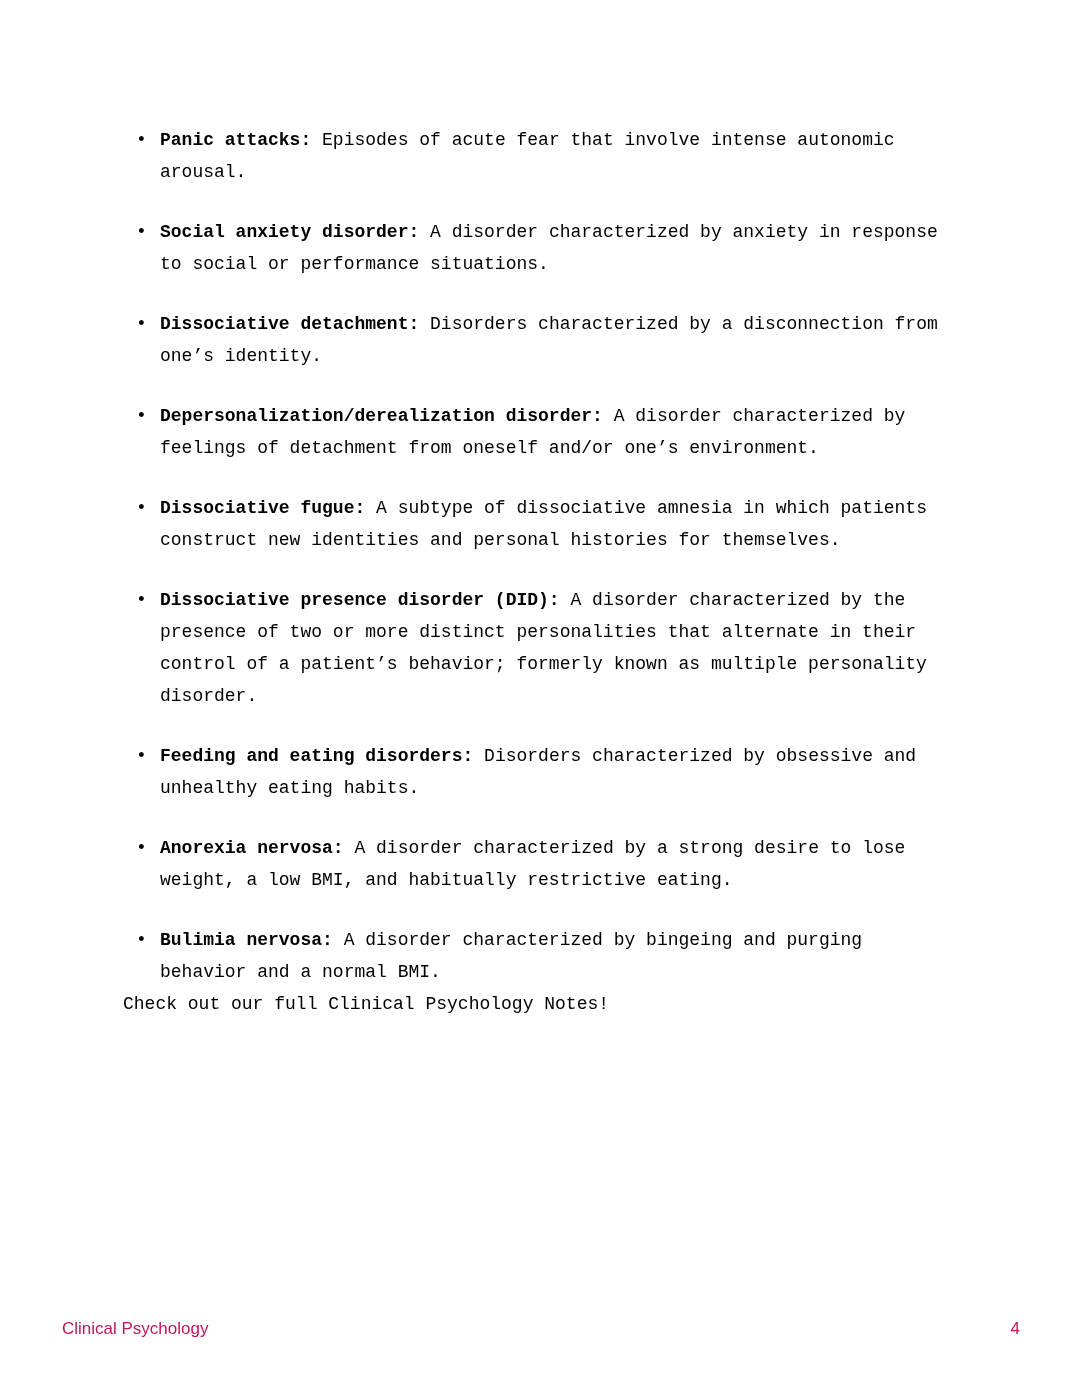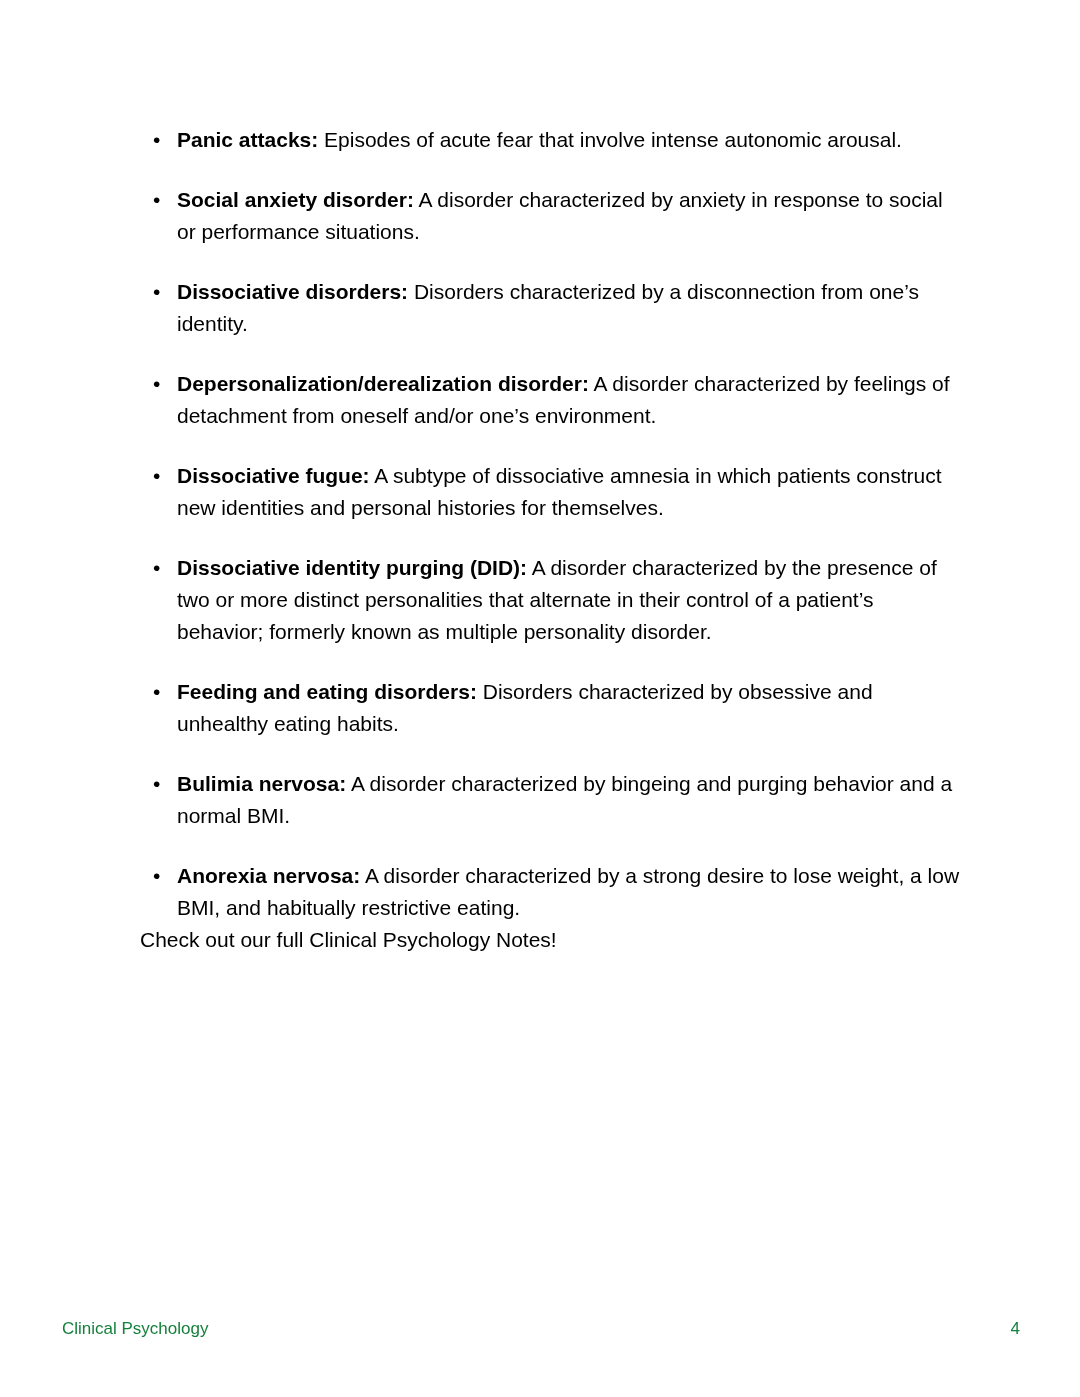--- a/index.html
+++ b/index.html
@@ -12,25 +12,26 @@
       color: #000000;
       overflow: hidden;
     }
     .page {
       position: absolute;
       inset: 0;
       background: #ffffff;
     }
     .content {
       position: absolute;
-      left: 140px;
+      left: 123px;
       top: 124px;
       width: 824px;
-      font-size: 21px;
+      font-size: 18px;
       line-height: 32px;
+      font-family: Liberation Mono, monospace;
     }
     ul.term-list {
       list-style: none;
     }
     li.term-item {
       position: relative;
       padding-left: 37px;
       margin-top: 28px;
     }
     li.term-item:first-child { margin-top: 0; }
@@ -46,73 +47,73 @@
     .footer {
       position: absolute;
       left: 62px;
       right: 60px;
       top: 1318px;
       display: flex;
       justify-content: space-between;
       align-items: baseline;
       font-size: 17px;
       line-height: 22px;
-      color: #15803d;
+      color: #be185d;
     }
   </style>
 </head>
 <body>
 
 <div class="page">
   <div class="content">
     <ul class="term-list">
       <li class="term-item">
         <span class="marker"></span>
         <span class="term">Panic attacks:</span>
         <span class="definition">Episodes of acute fear that involve intense autonomic arousal.</span>
       </li>
       <li class="term-item">
         <span class="marker"></span>
         <span class="term">Social anxiety disorder:</span>
         <span class="definition">A disorder characterized by anxiety in response to social or performance situations.</span>
       </li>
       <li class="term-item">
         <span class="marker"></span>
-        <span class="term">Dissociative disorders:</span>
+        <span class="term">Dissociative detachment:</span>
         <span class="definition">Disorders characterized by a disconnection from one’s identity.</span>
       </li>
       <li class="term-item">
         <span class="marker"></span>
         <span class="term">Depersonalization/derealization disorder:</span>
         <span class="definition">A disorder characterized by feelings of detachment from oneself and/or one’s environment.</span>
       </li>
       <li class="term-item">
         <span class="marker"></span>
         <span class="term">Dissociative fugue:</span>
         <span class="definition">A subtype of dissociative amnesia in which patients construct new identities and personal histories for themselves.</span>
       </li>
       <li class="term-item">
         <span class="marker"></span>
-        <span class="term">Dissociative identity purging (DID):</span>
+        <span class="term">Dissociative presence disorder (DID):</span>
         <span class="definition">A disorder characterized by the presence of two or more distinct personalities that alternate in their control of a patient’s behavior; formerly known as multiple personality disorder.</span>
       </li>
       <li class="term-item">
         <span class="marker"></span>
         <span class="term">Feeding and eating disorders:</span>
         <span class="definition">Disorders characterized by obsessive and unhealthy eating habits.</span>
       </li>
       <li class="term-item">
         <span class="marker"></span>
-        <span class="term">Bulimia nervosa:</span>
-        <span class="definition">A disorder characterized by bingeing and purging behavior and a normal BMI.</span>
+        <span class="term">Anorexia nervosa:</span>
+        <span class="definition">A disorder characterized by a strong desire to lose weight, a low BMI, and habitually restrictive eating.</span>
       </li>
       <li class="term-item">
         <span class="marker"></span>
-        <span class="term">Anorexia nervosa:</span>
-        <span class="definition">A disorder characterized by a strong desire to lose weight, a low BMI, and habitually restrictive eating.</span>
+        <span class="term">Bulimia nervosa:</span>
+        <span class="definition">A disorder characterized by bingeing and purging behavior and a normal BMI.</span>
       </li>
     </ul>
     <p class="closing">Check out our full Clinical Psychology Notes!</p>
   </div>
 
   <div class="footer">
     <span>Clinical Psychology</span>
     <span>4</span>
   </div>
 </div>

